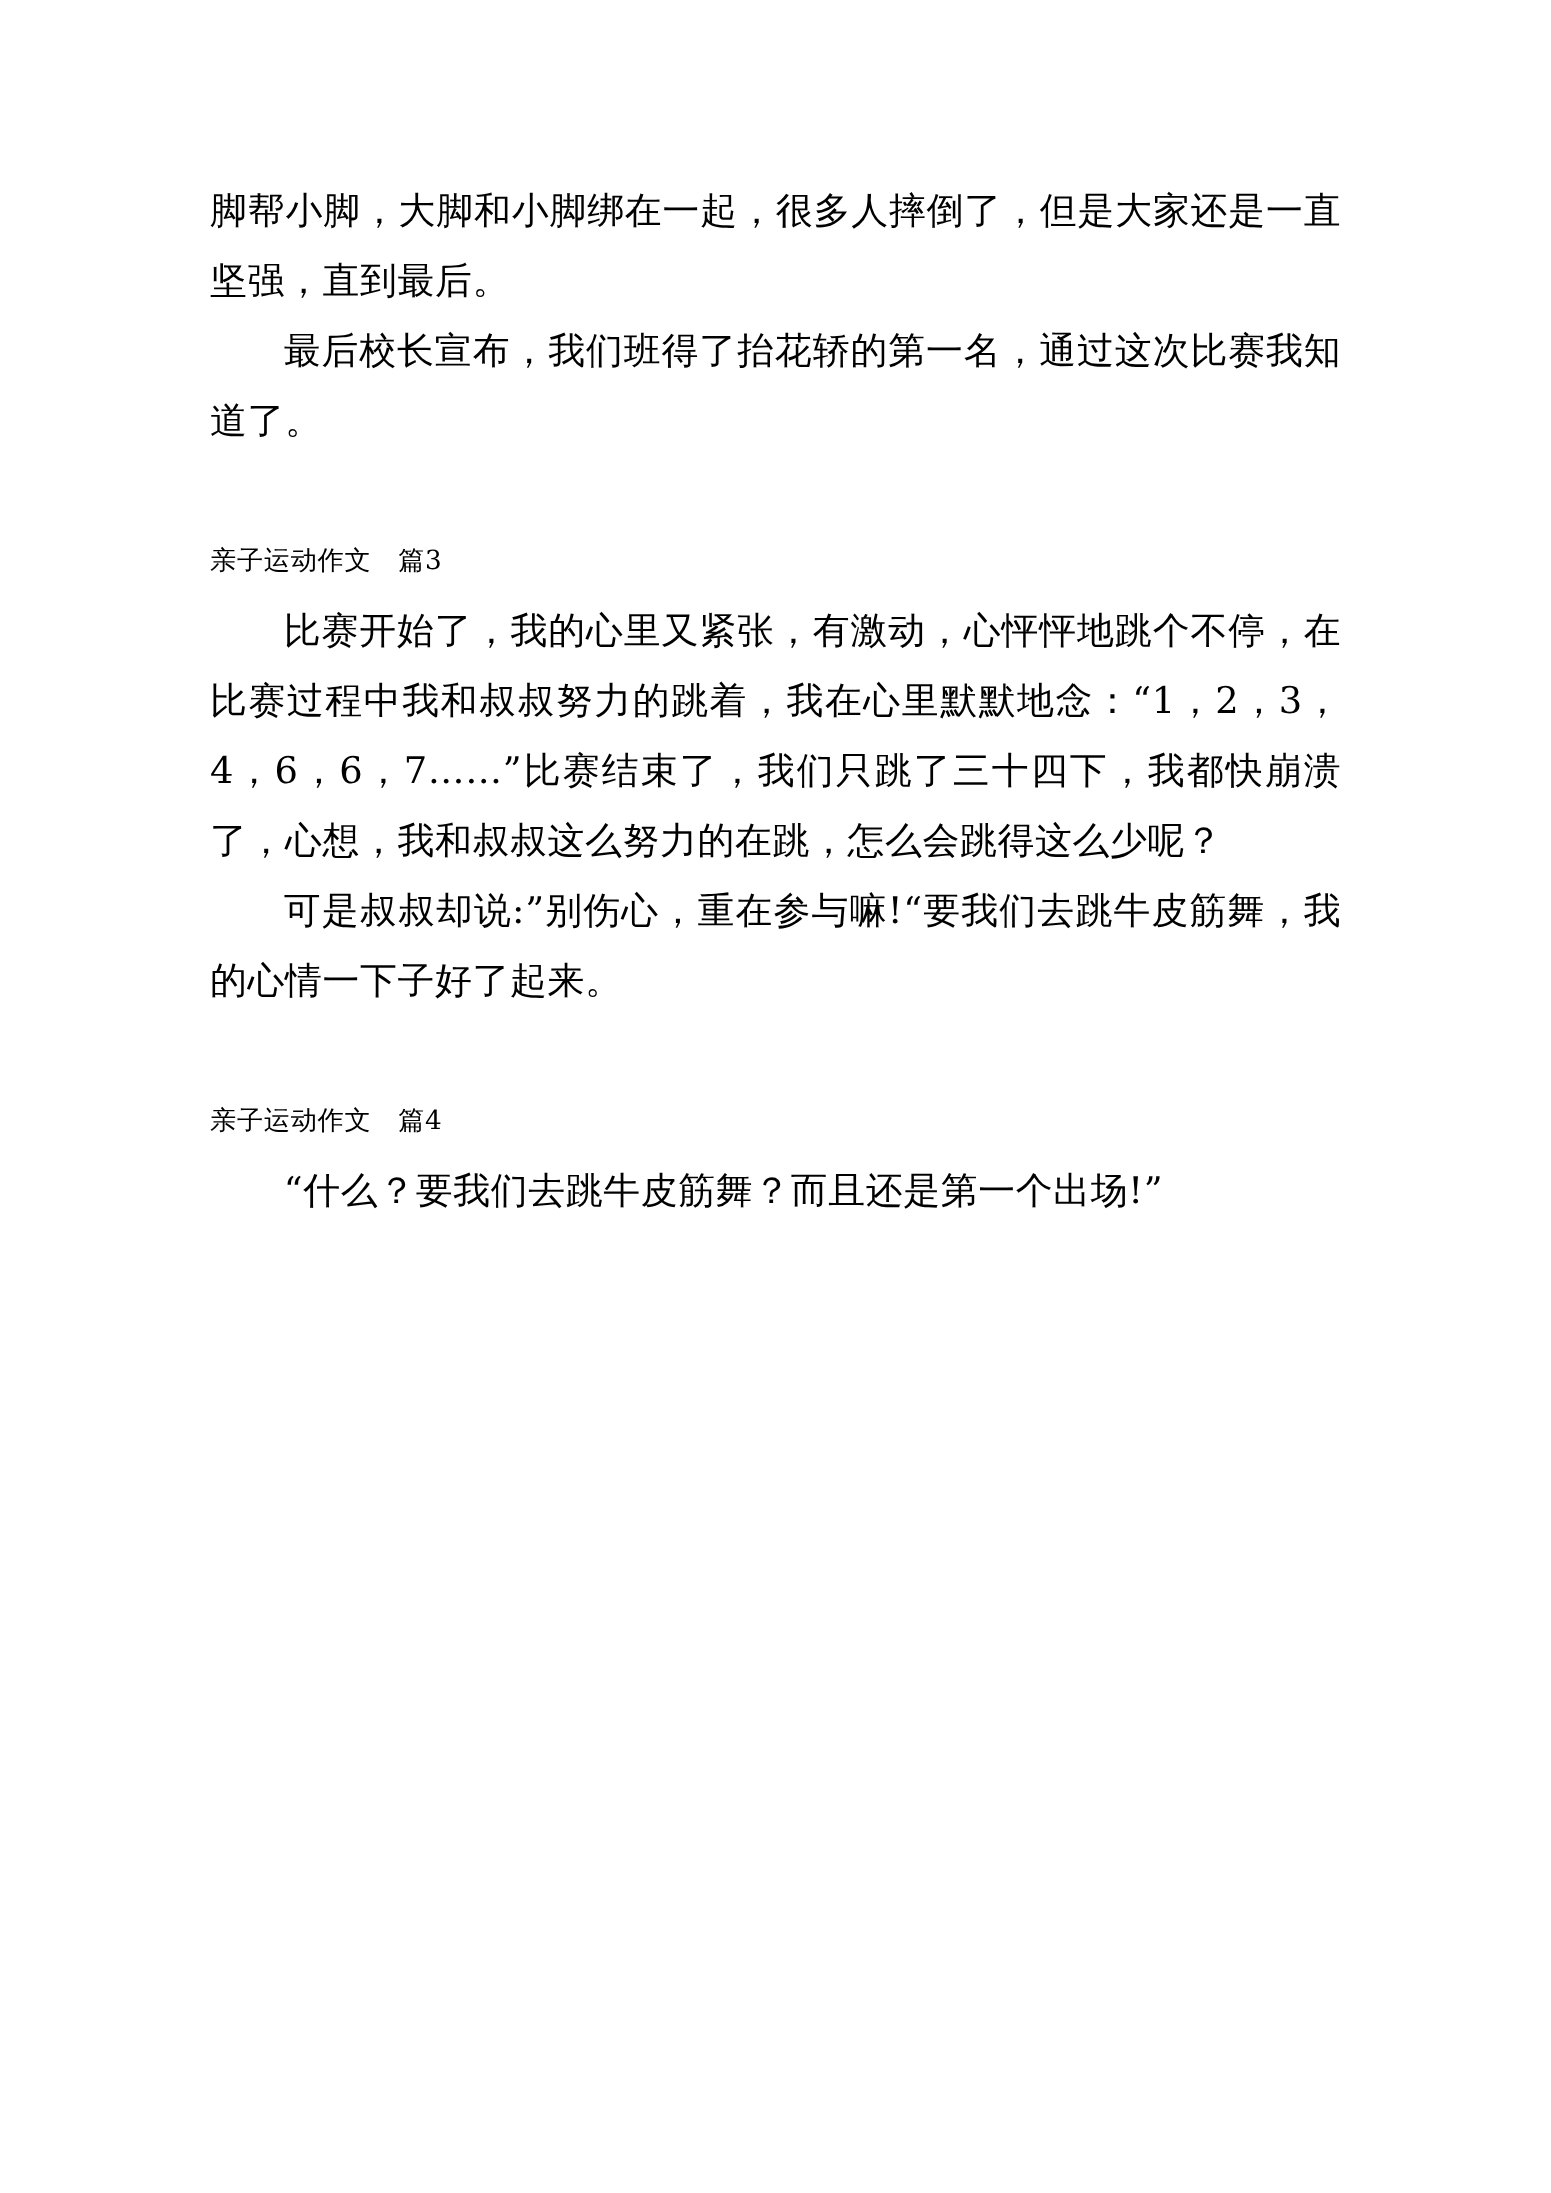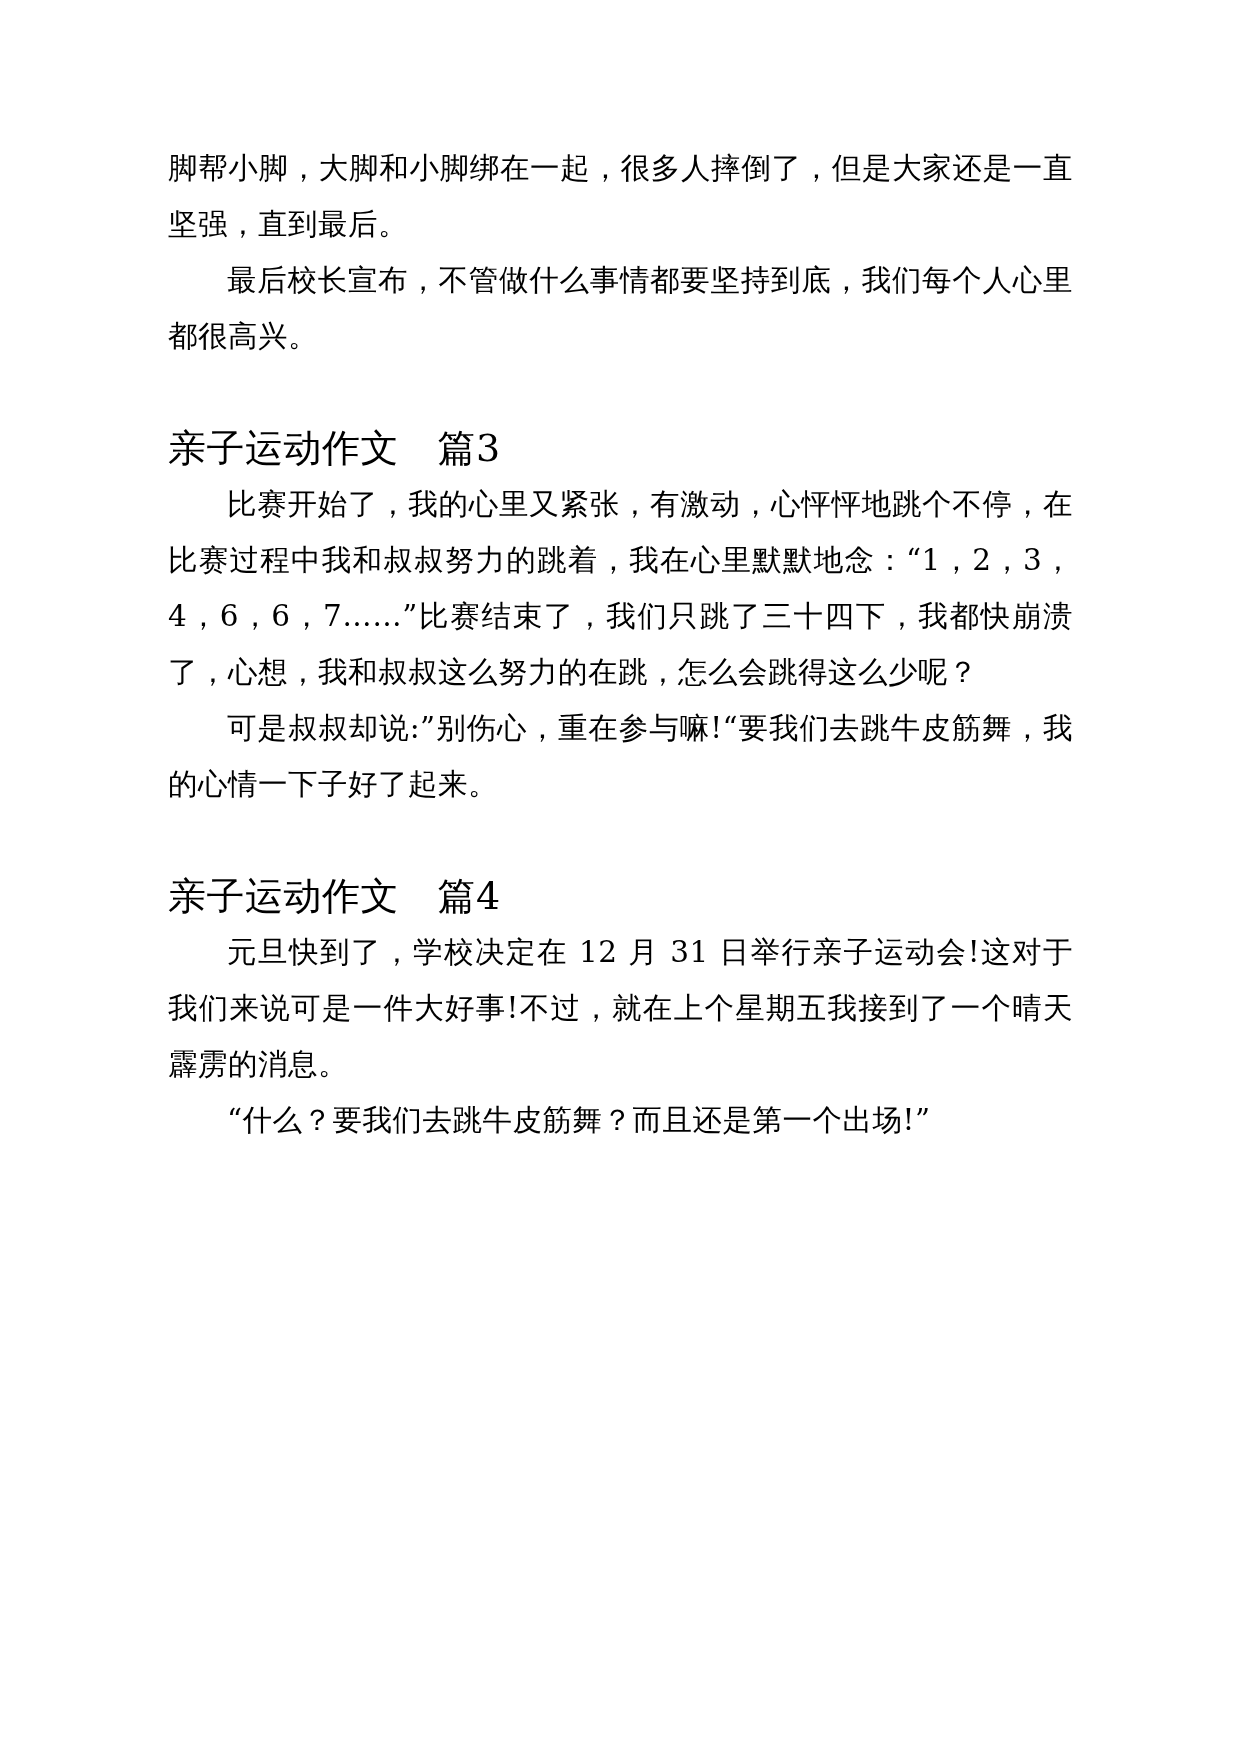--- a/index.html
+++ b/index.html
@@ -29,44 +29,43 @@
   }
   .para {
     margin: 0;
     text-indent: 2em;
   }
   .para.no-indent {
     text-indent: 0;
   }
   .section-title {
     margin: 0;
-    font-size: 38px;
+    font-size: 21px;
     line-height: 56px;
     font-weight: normal;
     text-indent: 0;
   }
   .gap-large {
     height: 56px;
   }
 </style>
 </head>
 <body>
 
 <div class="page">
   <div class="doc-body">
 
     <p class="para no-indent">脚帮小脚，大脚和小脚绑在一起，很多人摔倒了，但是大家还是一直坚强，直到最后。</p>
-    <p class="para">最后校长宣布，不管做什么事情都要坚持到底，我们每个人心里都很高兴。</p>
+    <p class="para">最后校长宣布，我们班得了抬花轿的第一名，通过这次比赛我知道了。</p>
 
     <div class="gap-large"></div>
 
     <h2 class="section-title">亲子运动作文　篇3</h2>
     <p class="para">比赛开始了，我的心里又紧张，有激动，心怦怦地跳个不停，在比赛过程中我和叔叔努力的跳着，我在心里默默地念：“1，2，3，4，6，6，7……”比赛结束了，我们只跳了三十四下，我都快崩溃了，心想，我和叔叔这么努力的在跳，怎么会跳得这么少呢？</p>
     <p class="para">可是叔叔却说:”别伤心，重在参与嘛!“要我们去跳牛皮筋舞，我的心情一下子好了起来。</p>
 
     <div class="gap-large"></div>
 
     <h2 class="section-title">亲子运动作文　篇4</h2>
-    <p class="para">元旦快到了，学校决定在 12 月 31 日举行亲子运动会!这对于我们来说可是一件大好事!不过，就在上个星期五我接到了一个晴天霹雳的消息。</p>
     <p class="para">“什么？要我们去跳牛皮筋舞？而且还是第一个出场!”</p>
 
   </div>
 </div>
 
 </body></html>

